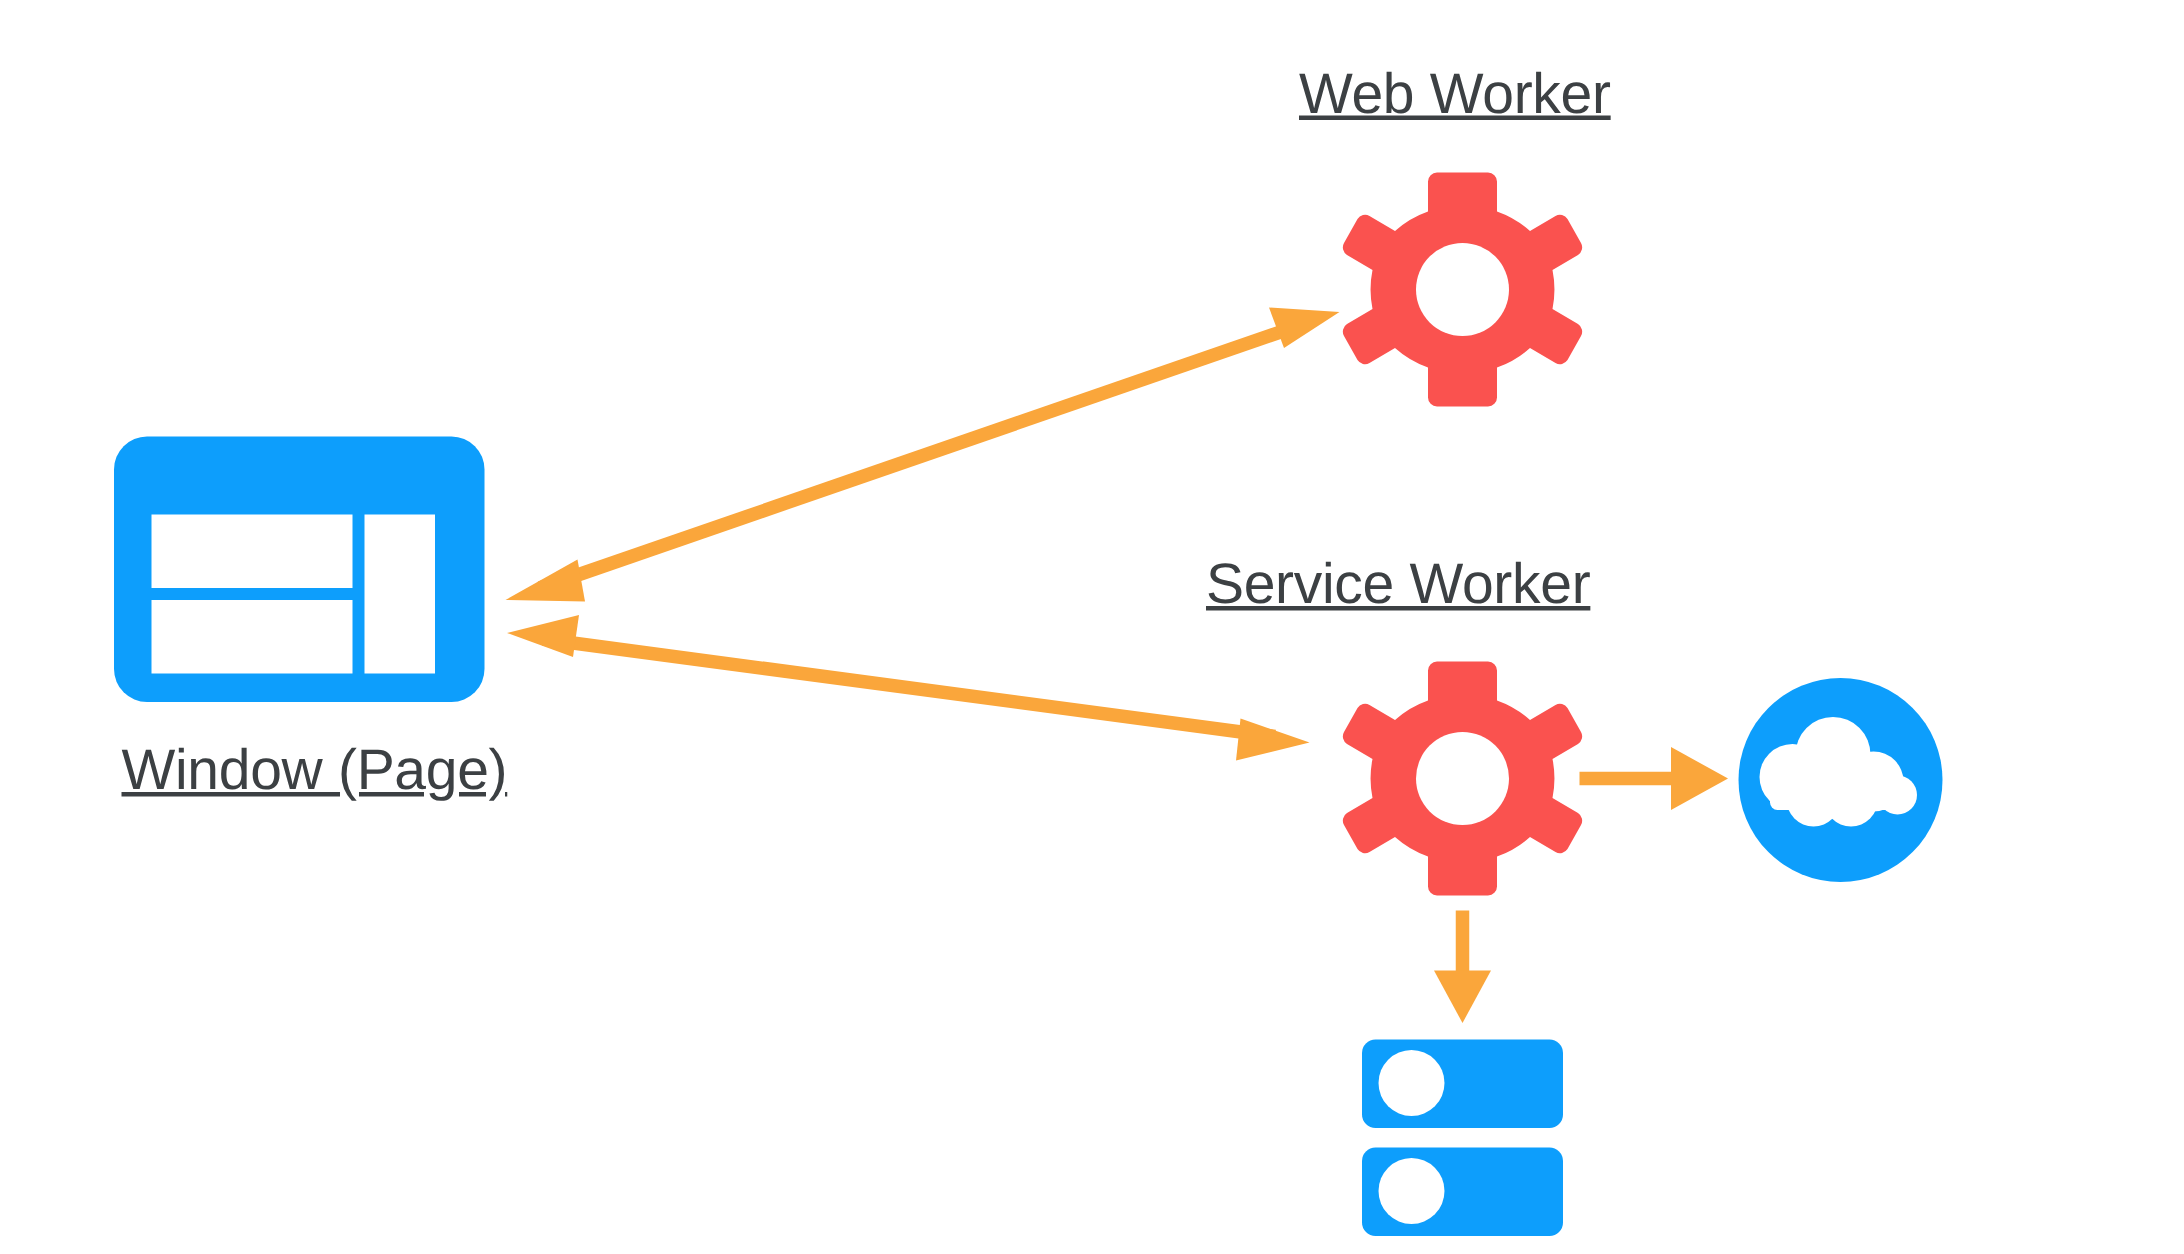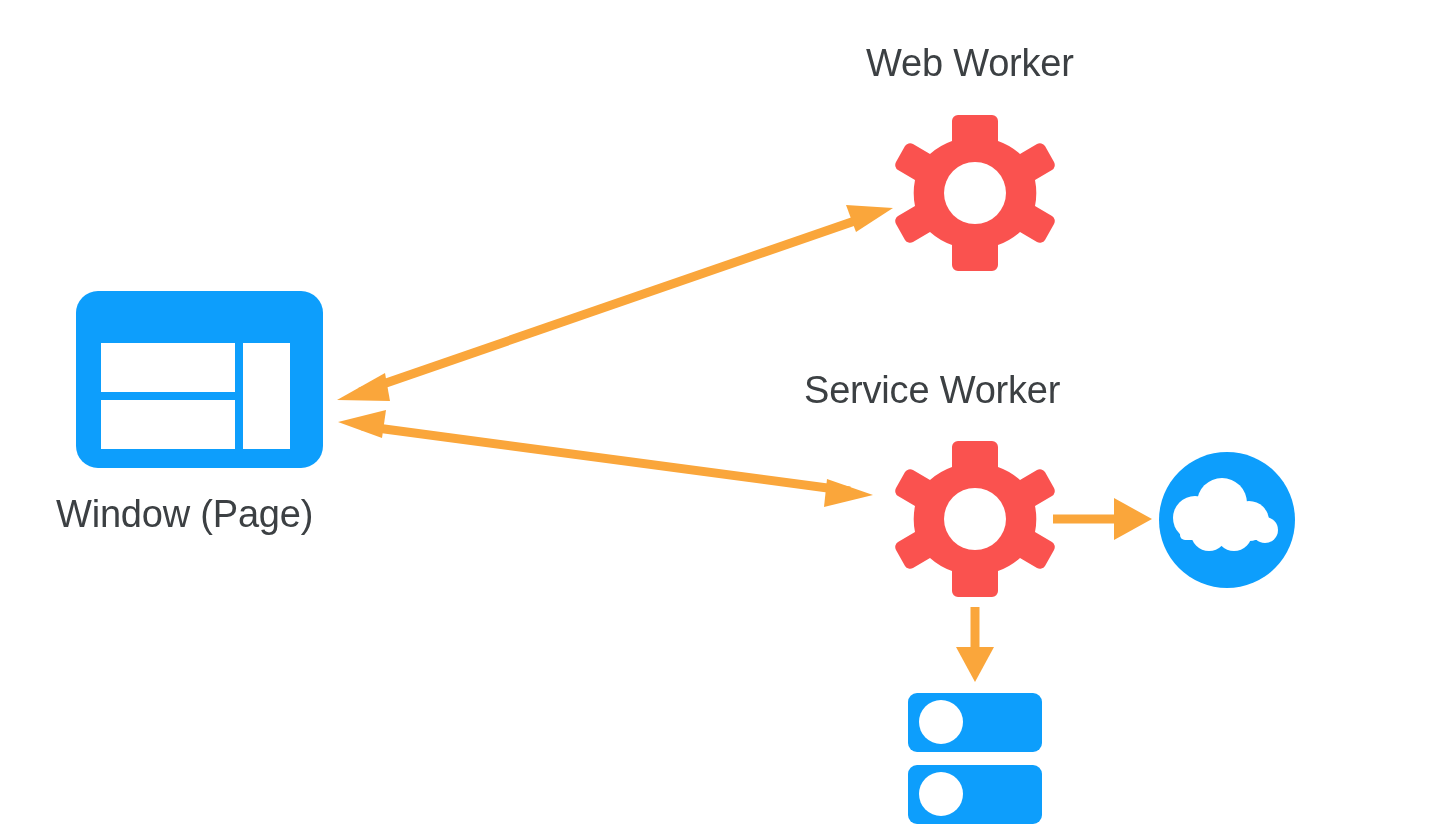--- a/index.html
+++ b/index.html
@@ -28,31 +28,32 @@
     display: block;
   }
   .node-label {
     position: absolute;
     color: #3c4043;
     font-size: 38px;
     font-weight: 500;
     letter-spacing: -0.2px;
     white-space: nowrap;
     line-height: 1;
+    text-decoration: underline;
   }
   #label-web-worker {
     left: 866px;
     top: 44px;
   }
   #label-service-worker {
     left: 804px;
     top: 371px;
   }
   #label-window-page {
-    left: 56px;
+    left: 81px;
     top: 495px;
   }
 </style>
 </head>
 <body>
 
 <div id="canvas">
 
   <svg class="diagram-svg" viewBox="0 0 1456 836" xmlns="http://www.w3.org/2000/svg">
 

